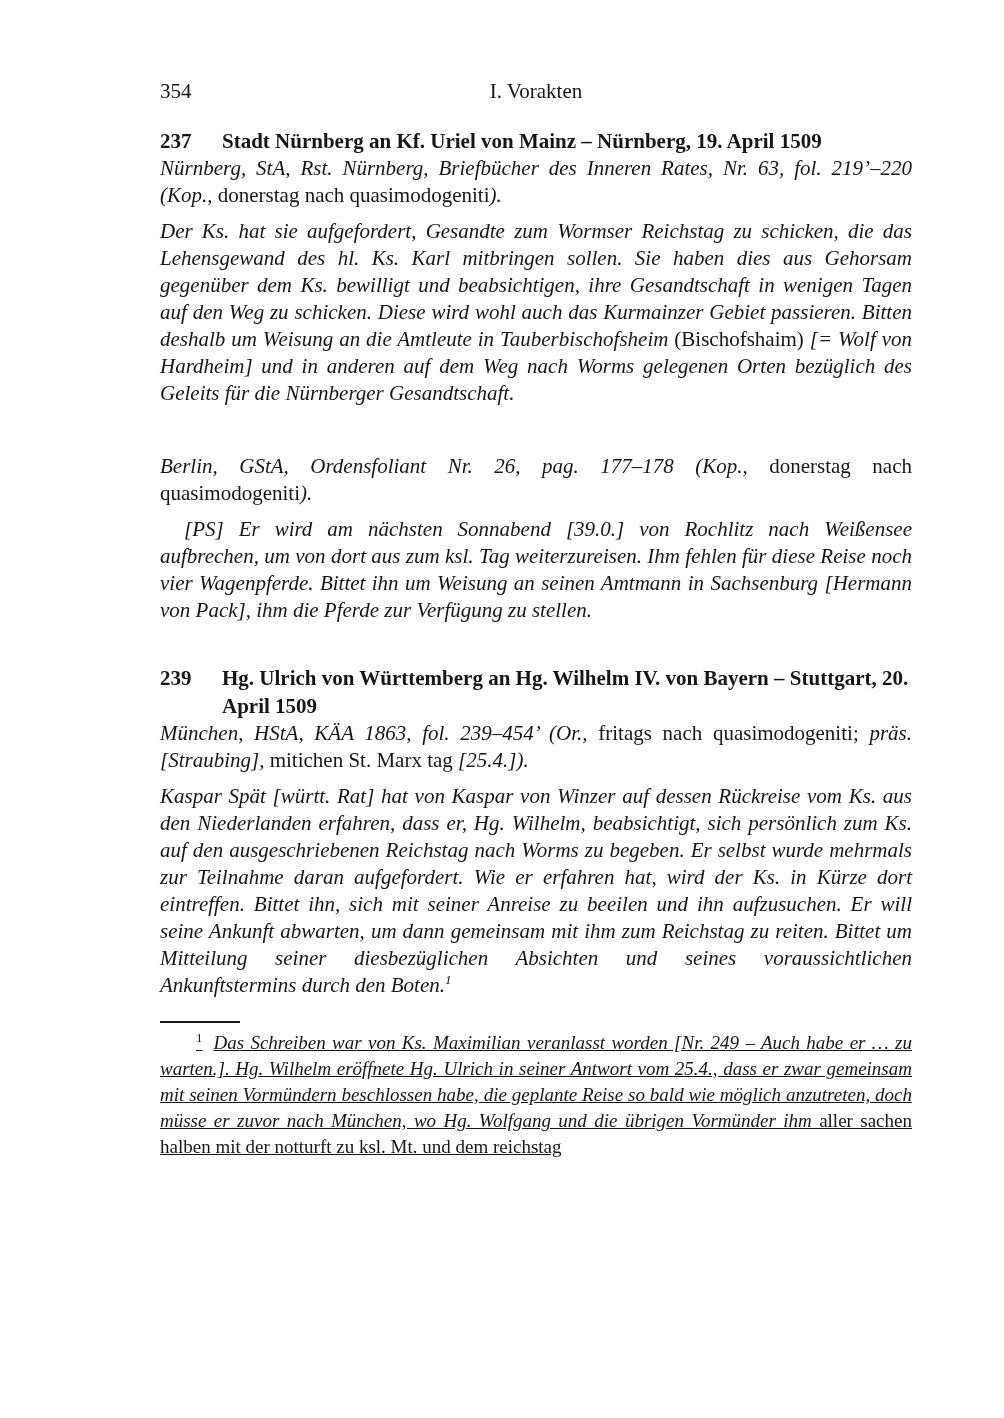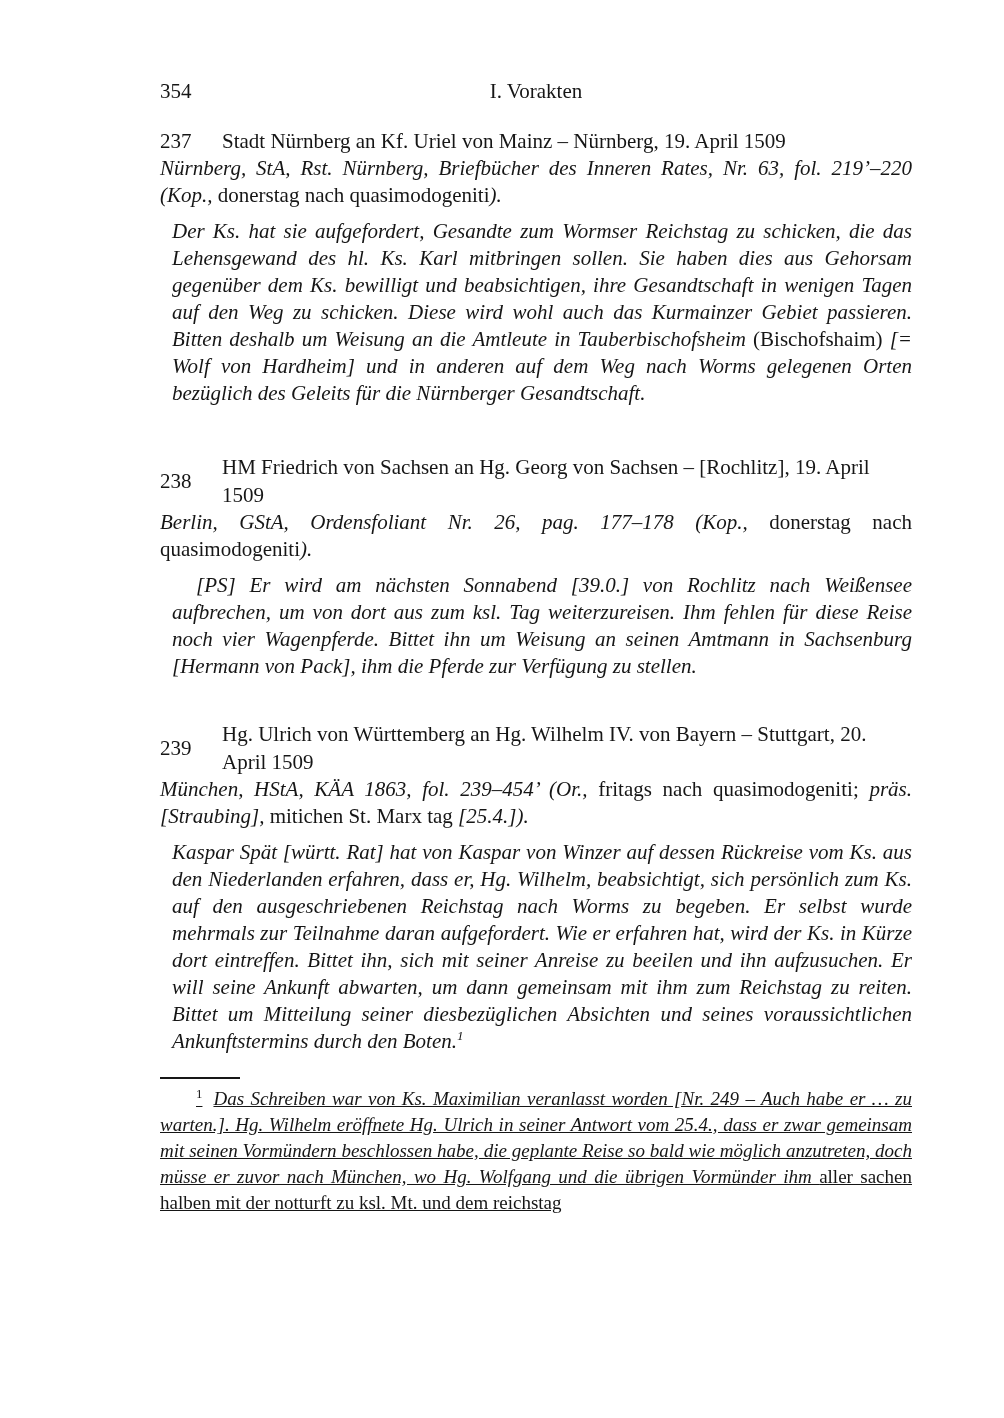--- a/index.html
+++ b/index.html
@@ -29,24 +29,23 @@
     text-align: center;
     margin-bottom: 22px;
   }
   .page-number {
     position: absolute;
     left: 0;
     top: 0;
   }
   .entry-heading {
     display: flex;
-    font-weight: normal;
+    font-weight: bold;
     font-size: 21px;
     line-height: 28px;
-    align-items: center;
   }
   .entry-number {
     width: 62px;
     flex: none;
   }
   .entry-title {
     flex: 1;
   }
   .entry-source {
     margin-left: 62px;
@@ -54,21 +53,20 @@
     font-size: 21px;
     line-height: 27px;
     text-align: justify;
     font-style: italic;
   }
   .entry-body {
     margin-top: 9px;
     font-size: 21px;
     line-height: 27px;
     text-align: justify;
-    margin-left: 12px;
   }
   .para {
     margin: 0;
   }
   .para.indent {
     text-indent: 24px;
   }
   .entry-238 { margin-top: 46px; }
   .entry-239 { margin-top: 40px; }
   .seg-italic { font-style: italic; }
@@ -120,24 +118,20 @@
         <span class="entry-number">237</span>
         <span class="entry-title">Stadt Nürnberg an Kf. Uriel von Mainz – Nürnberg, 19. April 1509</span>
       </div>
       <p class="entry-source para"><span class="seg-italic">Nürnberg, StA, Rst. Nürnberg, Briefbücher des Inneren Rates, Nr. 63, fol. 219’–220 (Kop., </span><span class="seg-roman">donerstag nach quasimodogeniti</span><span class="seg-italic">).</span></p>
       <div class="entry-body">
         <p class="para"><span class="seg-italic">Der Ks. hat sie aufgefordert, Gesandte zum Wormser Reichstag zu schicken, die das Lehensgewand des hl. Ks. Karl mitbringen sollen. Sie haben dies aus Gehorsam gegenüber dem Ks. bewilligt und beabsichtigen, ihre Gesandtschaft in wenigen Tagen auf den Weg zu schicken. Diese wird wohl auch das Kurmainzer Gebiet passieren. Bitten deshalb um Weisung an die Amtleute in Tauberbischofsheim </span><span class="seg-roman">(Bischofshaim)</span><span class="seg-italic"> [= Wolf von Hardheim] und in anderen auf dem Weg nach Worms gelegenen Orten bezüglich des Geleits für die Nürnberger Gesandtschaft.</span></p>
       </div>
     </div>
 
     <div class="entry entry-238">
-      <div class="entry-heading">
-        <span class="entry-number">238</span>
-        <span class="entry-title">HM Friedrich von Sachsen an Hg. Georg von Sachsen – [Rochlitz], 19. April 1509</span>
-      </div>
       <p class="entry-source para"><span class="seg-italic">Berlin, GStA, Ordensfoliant Nr. 26, pag. 177–178 (Kop., </span><span class="seg-roman">donerstag nach quasimodogeniti</span><span class="seg-italic">).</span></p>
       <div class="entry-body">
         <p class="para indent"><span class="seg-italic">[PS] Er wird am nächsten Sonnabend [39.0.] von Rochlitz nach Weißensee aufbrechen, um von dort aus zum ksl. Tag weiterzureisen. Ihm fehlen für diese Reise noch vier Wagenpferde. Bittet ihn um Weisung an seinen Amtmann in Sachsenburg [Hermann von Pack], ihm die Pferde zur Verfügung zu stellen.</span></p>
       </div>
     </div>
 
     <div class="entry entry-239">
       <div class="entry-heading">
         <span class="entry-number">239</span>
         <span class="entry-title">Hg. Ulrich von Württemberg an Hg. Wilhelm IV. von Bayern – Stuttgart, 20. April 1509</span>

